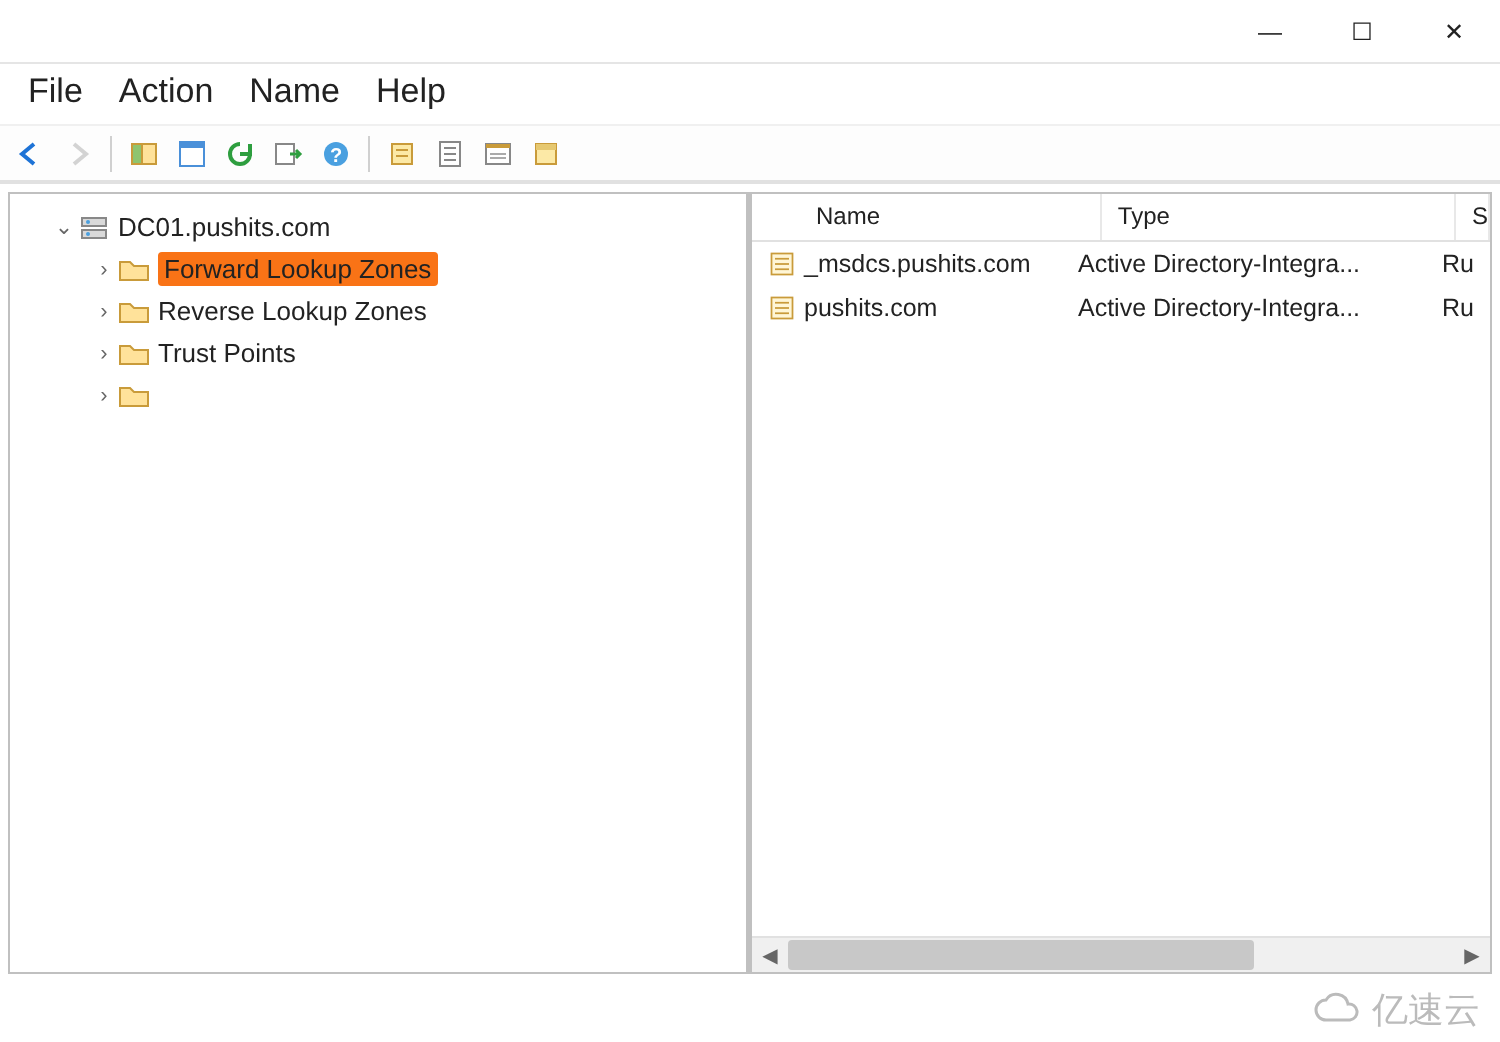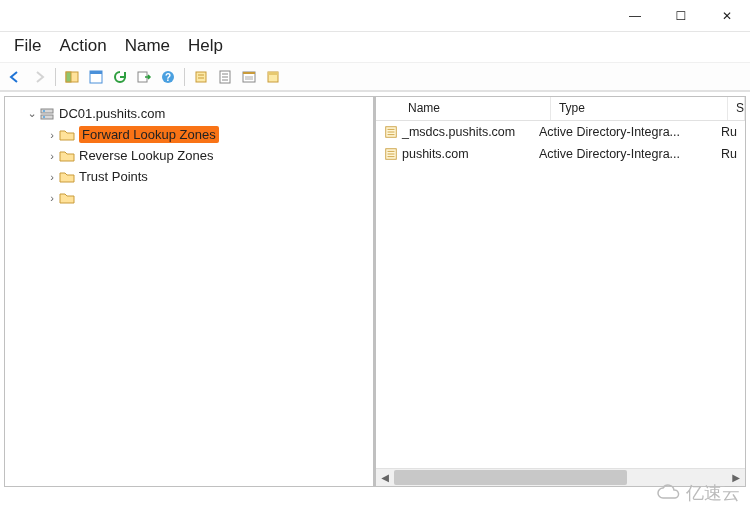--- a/index.html
+++ b/index.html
@@ -162,21 +162,21 @@
   .hs-track { flex:1; background:#f0f0f0; position:relative; }
   .hs-thumb {
     position:absolute; left:0; top:1px; bottom:1px;
     width:70%;
     background:#c8c8c8;
     border-radius:2px;
   }
   
   .watermark {
     position:absolute;
-    right:10px; bottom:16px;
+    right:10px; bottom:4px;
     color:#bbb;
     font-size:18px;
     display:flex; align-items:center; gap:4px;
     pointer-events:none;
   }
 </style>
 </head>
 <body>
 
 <div class="titlebar">

